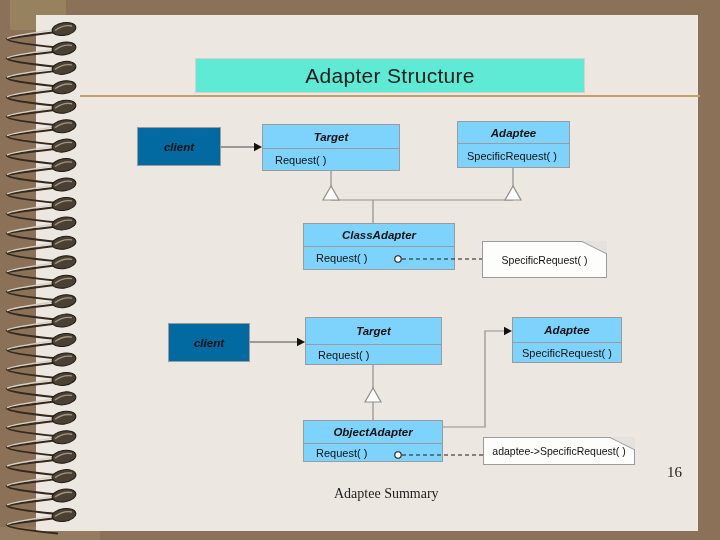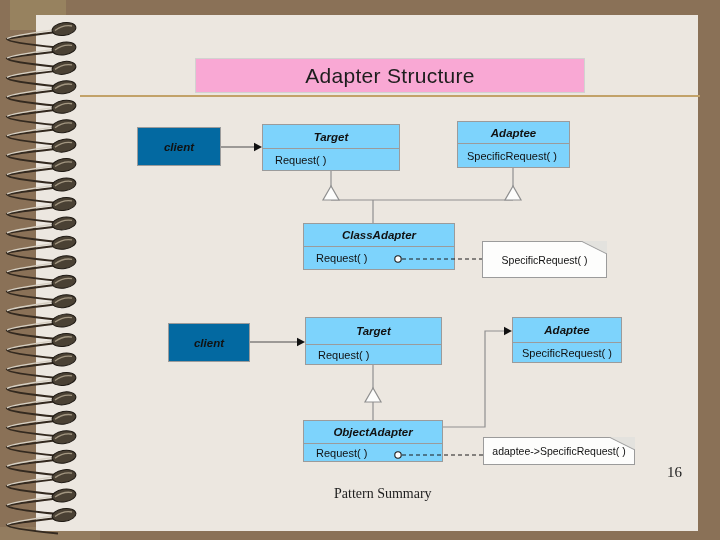--- a/index.html
+++ b/index.html
@@ -9,21 +9,21 @@
     font-family:"Liberation Sans", sans-serif;
   }
   .patch-top-left{position:absolute;left:10px;top:0;width:56px;height:30px;background:#97825f;}
   .patch-bottom-left{position:absolute;left:0;top:527px;width:100px;height:13px;background:#937c5f;}
   .paper{
     position:absolute;left:36px;top:15px;width:662px;height:516px;
     background:#ece7e0;
   }
   .title-bar{
     position:absolute;left:195px;top:58px;width:390px;height:35px;
-    background:#f9a8d4;border:1px solid #d2d2d0;box-sizing:border-box;
+    background:#5eead4;border:1px solid #d2d2d0;box-sizing:border-box;
     display:flex;align-items:center;justify-content:center;
     font-size:21px;color:#1d1d1d;letter-spacing:.3px;
   }
   .accent-line{position:absolute;left:80px;top:95px;width:620px;height:2px;background:#c2a269;}
   
   .uml-box{
     position:absolute;background:#7dd3fc;border:1px solid #9b9b9b;box-sizing:border-box;
     display:flex;flex-direction:column;font-size:11px;color:#111;
   }
   .uml-head{
@@ -299,14 +299,14 @@
       <path d="M55 2.5 q 8 -6 17 -4.5" stroke="#a29681" stroke-width="1.3" fill="none"></path>
     </g>
     <g transform="translate(0 514.00)">
       <path d="M64 3 C 36 7, 11 9, 7 11 C 8 14, 32 17, 58 19.5" fill="none" stroke="#33291f" stroke-width="2"></path>
       <path d="M62 0.5 C 35 4.5, 12 7.5, 7 10.5" fill="none" stroke="#d6cfc2" stroke-width="1.3"></path>
       <ellipse cx="64" cy="1" rx="12" ry="6.3" transform="rotate(-9 64 1)" fill="#4a4134" stroke="#1f1a14" stroke-width="1"></ellipse>
       <path d="M55 2.5 q 8 -6 17 -4.5" stroke="#a29681" stroke-width="1.3" fill="none"></path>
     </g>
   </svg>
 
-<div class="footer-text">Pattern Summary</div>
+<div class="footer-text">Adaptee Summary</div>
 <div class="page-number">16</div>
 
 </body></html>

